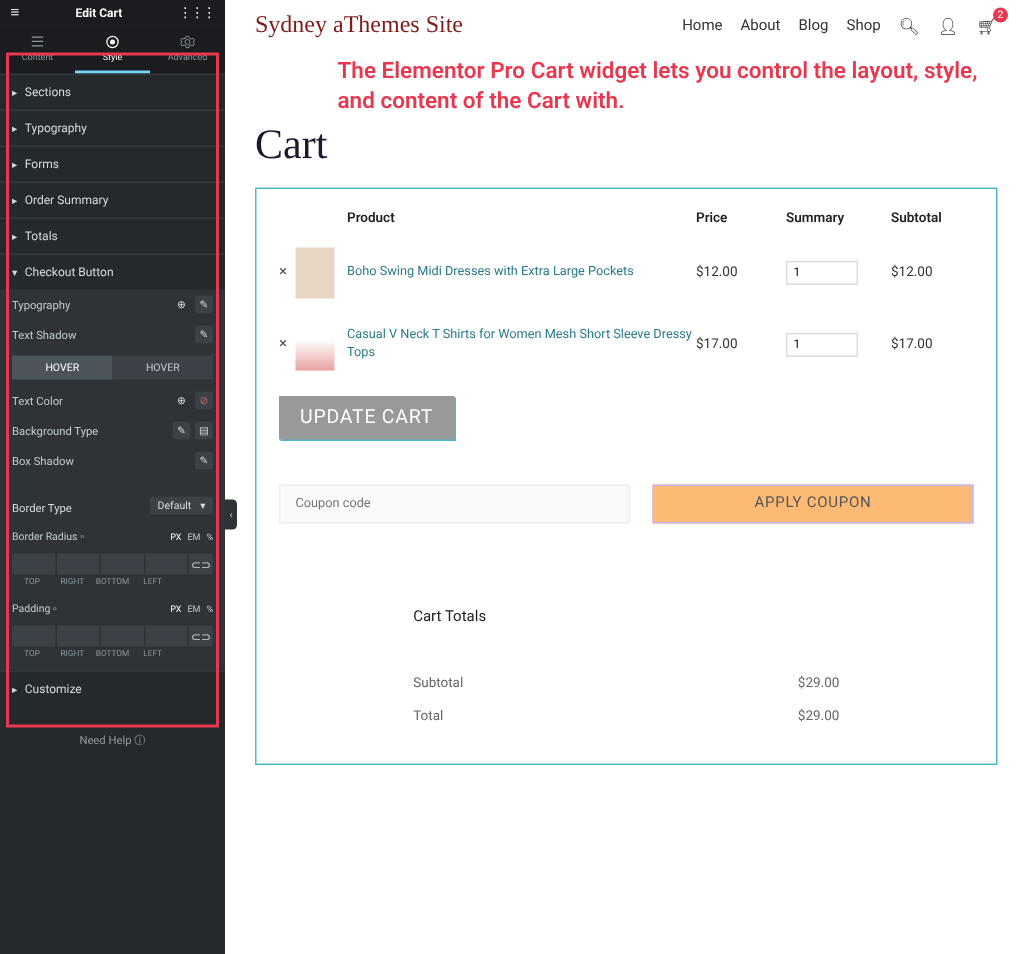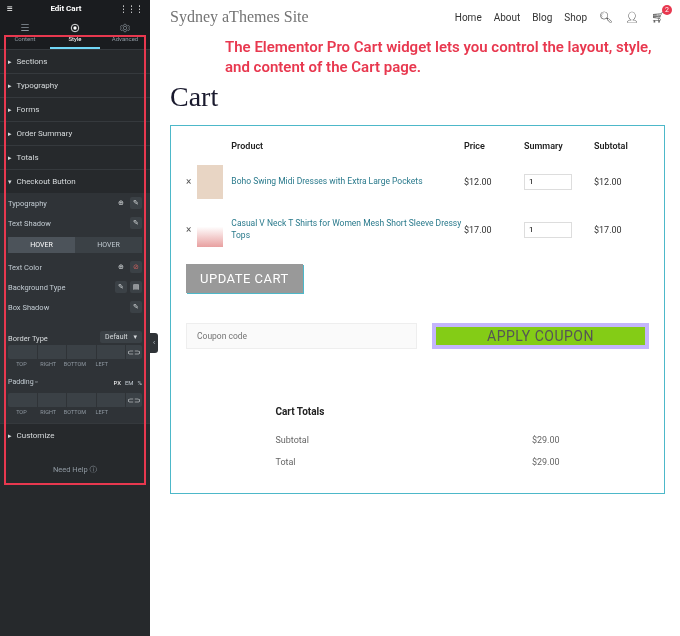--- a/index.html
+++ b/index.html
@@ -36,43 +36,43 @@
 .linked input{flex:1;width:10px;background:transparent;border:none;border-right:1px solid #2f3337;height:14px;font-size:6px;color:#fff;text-align:center}
 .linked .lk{width:16px;display:flex;align-items:center;justify-content:center;font-size:8px;color:#d7dbdd}
 .linked-lbl{display:flex;font-size:5.5px;color:#8f98a1;margin-top:2px}
 .linked-lbl span{flex:1;text-align:center}
 .linked-lbl .sp{width:16px}
 .help{text-align:center;font-size:7.5px;color:#8f98a1;padding:18px 0}
 .collapse-handle{position:absolute;right:-8px;top:333px;width:8px;height:20px;background:#2f3337;border-radius:0 3px 3px 0;display:flex;align-items:center;justify-content:center;font-size:7px;color:#c2cbd2}
 
 .main{flex:1;padding:5px 15px 0 20px;overflow:hidden}
 .hdr{display:flex;align-items:center;justify-content:space-between;height:24px}
-.logo{font-family:"Times New Roman",serif;font-size:16px;color:#737373}
+.logo{font-family:"Times New Roman",serif;font-size:16px;color:#7f1d1d}
 .nav{display:flex;align-items:center;gap:12px;font-size:10px;color:#333}
 .nav a{color:#333;text-decoration:none}
 .nic{font-size:11px}
 .cartn{position:relative}
 .cartn .b{position:absolute;top:-6px;right:-7px;background:#e8384f;color:#fff;font-size:7px;border-radius:50%;width:10px;height:10px;display:flex;align-items:center;justify-content:center}
 .anno{color:#e8384f;font-size:15px;font-weight:600;line-height:1.35;text-align:left;margin:8px 0 3px 55px}
 .pt{font-family:"Times New Roman",serif;font-size:28px;color:#1a1a2e;margin:0 0 12px 0}
 .cartbox{border:1px solid #4db8c9;padding:15px 15px 8px 15px}
 table{width:100%;font-size:9px;border-collapse:collapse}
 th{text-align:left;font-weight:600;padding:0 0 7px 0;color:#222}
 td{padding:7px 0;vertical-align:middle;color:#333}
 .rm{font-size:10px;color:#555;cursor:pointer;padding-right:6px}
 .thumb{width:26px;height:34px;background:#e8d5c4;display:inline-block;vertical-align:middle}
 .th2{background:linear-gradient(#fff 40%,#e8a0a0)}
 .pname{color:#2a7a8c;font-size:8.5px;line-height:1.3}
 .qty{width:48px;height:16px;border:1px solid #ddd;font-size:8px;padding:0 4px}
 .upd{margin-top:10px;background:#999;color:#fff;font-size:13px;padding:7px 14px;border:none;letter-spacing:.5px;box-shadow:1px 1px 0 #4db8c9}
 .coup{display:flex;gap:15px;margin-top:30px}
 .coup input{flex:1;border:1px solid #eee;background:#fafafa;padding:7px 10px;font-size:8.5px;color:#999}
-.coup button{flex:1;border:4px solid #c4b5fd;background:#84cc16;color:#555;font-size:14px;letter-spacing:.5px;cursor:pointer}
+.coup button{flex:1;border:1px solid #c4b5fd;background:#fdba74;color:#555;font-size:10px;letter-spacing:.5px;cursor:pointer}
 .totals{margin:45px auto 0 auto;width:70%;padding:12px 20px}
-.totals h4{font-size:10px;font-weight:700;margin-bottom:12px;color:#222}
+.totals h4{font-size:10px;font-weight:400;margin-bottom:28px;color:#222}
 .trow{display:flex;justify-content:space-between;font-size:9px;color:#666;padding:6px 0}
 .chk{width:100%;background:#3bb6d4;color:#fff;border:none;padding:10px 0;font-size:9px;letter-spacing:1px;margin-top:10px;cursor:pointer}
 </style>
 </head>
 <body>
 
 <div class="sb">
   <div class="sb-top">
     <span class="menu">≡</span>
     <span class="title">Edit Cart</span>
@@ -174,20 +174,28 @@
           <span>Box Shadow</span>
           <span class="ctrls">
             <span class="ic">✎</span>
           </span>
         </div>
       <div class="sel" style="margin-top:6px">
           <span>Border Type</span>
           <span class="selbox">
             <span>Default</span>
             <span>▾</span>
+          </span>
+        </div>
+      <div class="dim" style="margin-top:6px">
+          <span><span>Border Radius</span> <span>▫</span></span>
+          <span class="unit">
+            <span class="on">PX</span>
+            <span>EM</span>
+            <span>%</span>
           </span>
         </div>
       <div class="linked">
           <input style="">
           <input style="">
           <input style="">
           <input style="">
           <span class="lk">⊂⊃</span>
         </div>
       <div class="linked-lbl">
@@ -240,21 +248,21 @@
       <a>Home</a>
       <a>About</a>
       <a>Blog</a>
       <a>Shop</a>
       <span class="nic">🔍︎</span>
       <span class="nic">👤︎</span>
       <span class="nic cartn">🛒︎<span class="b">2</span></span>
     </div>
   </div>
 
-  <div class="anno">The Elementor Pro Cart widget lets you control the layout, style, and content of the Cart page.</div>
+  <div class="anno">The Elementor Pro Cart widget lets you control the layout, style, and content of the Cart with.</div>
   <div class="pt">Cart</div>
 
   <div class="cartbox">
     <table>
       <thead>
           <tr>
         <th style="width:10px"></th>
             <th style="width:34px"></th>
         <th>Product</th>
         <th style="width:60px">Price</th>

